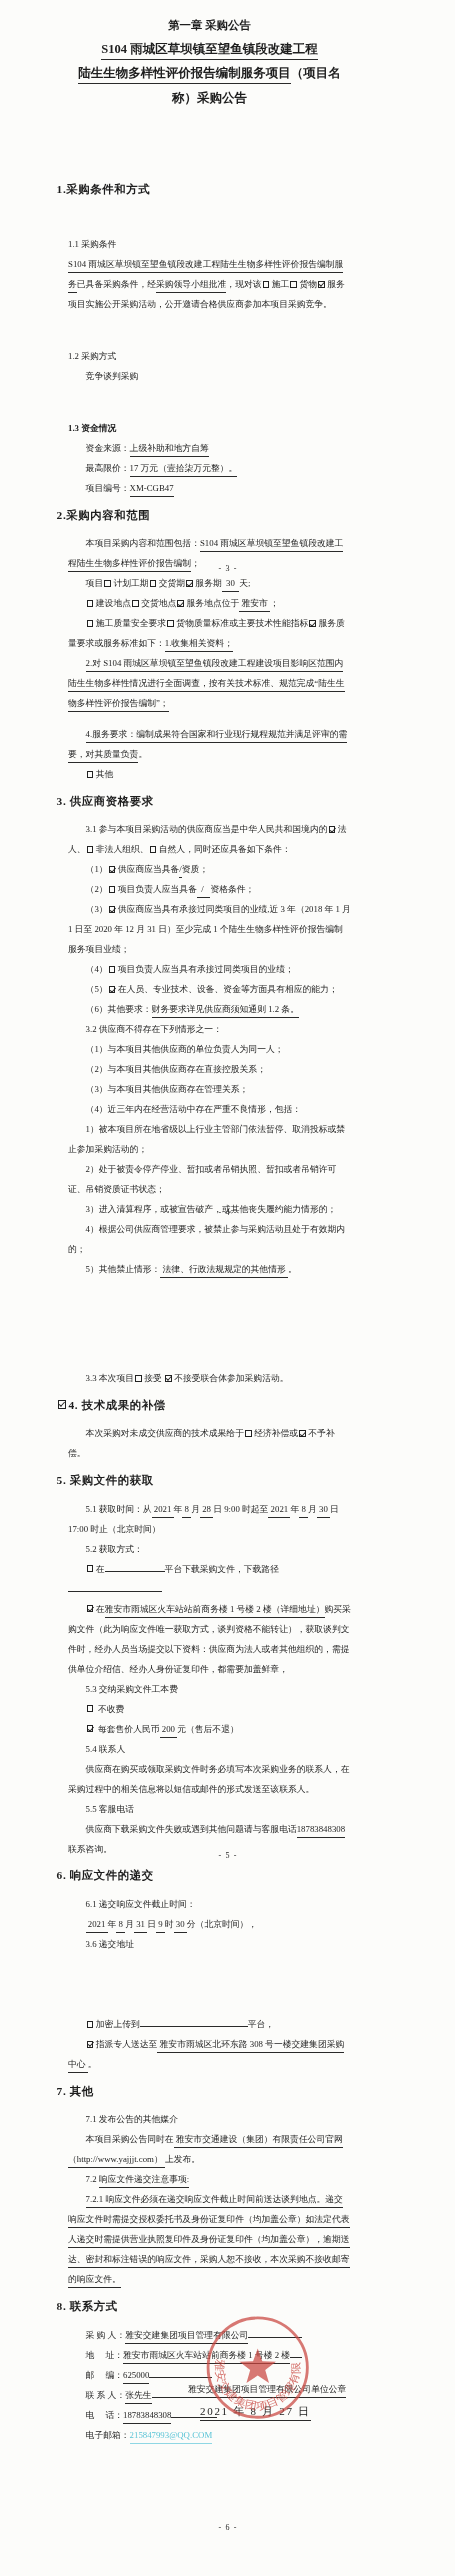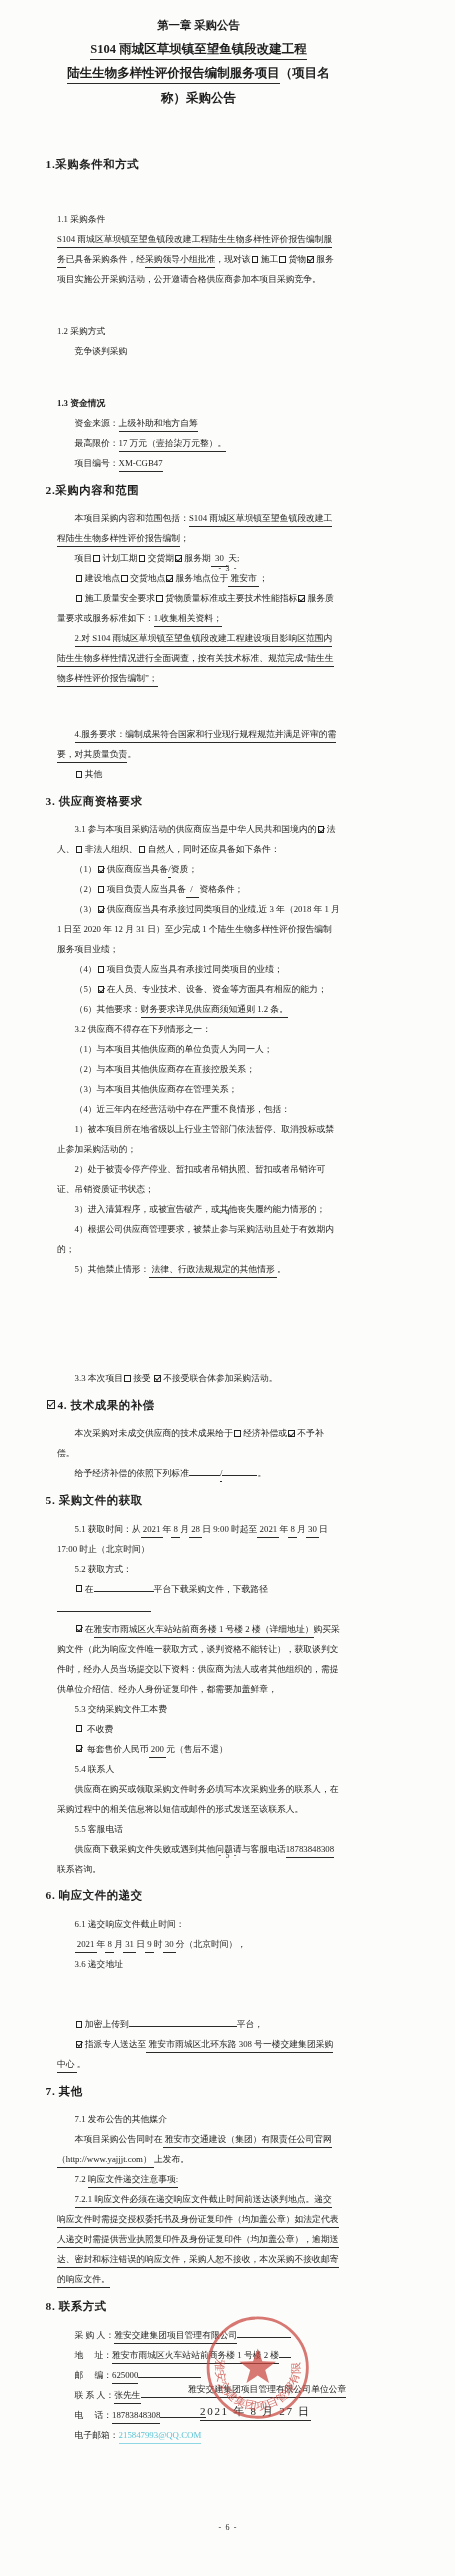--- a/index.html
+++ b/index.html
@@ -11,21 +11,21 @@
   }
   .doc{
     position:relative;
     width:456px;
     height:2576px;
     background:#fcfcfa;
     overflow:hidden;
   }
   .page{
     position:absolute;
-    left:0;
+    left:11px;
     width:373px;
     box-sizing:border-box;
     padding:0 33px 0 57px;
     font-size:8.8px;
     line-height:20px;
   }
   .blk{margin:0;}
   .para{text-indent:2em;}
   .para.flush{text-indent:0;}
   .h2{text-indent:0;margin-top:32px;}
@@ -46,21 +46,21 @@
     text-indent:0;
   }
   .doc-title{
     text-align:center;
     font-size:12.5px;
     font-weight:bold;
     line-height:24.5px;
     text-indent:0;
   }
   .doc-title .u{border-bottom-width:1.1px;}
-  .mt-xl{margin-top:42px;}
+  .mt-xl{margin-top:67px;}
   .u{border-bottom:0.6px solid #2a2a2a;padding-bottom:3px;}
   .email{color:#5ac4d6;border-bottom-color:#8ed7e4;}
   .blankline{
     display:inline-block;
     height:1em;
     border-bottom:0.6px solid #2a2a2a;
     vertical-align:baseline;
   }
   .cb{
     display:inline-block;
@@ -158,21 +158,20 @@
       <div class="blk para"><span>1）被本项目所在地省级以上行业主管部门依法暂停、取消投标或禁止参加采购活动的；</span></div>
       <div class="blk para"><span>2）处于被责令停产停业、暂扣或者吊销执照、暂扣或者吊销许可证、吊销资质证书状态；</span></div>
       <div class="blk para"><span>3）进入清算程序，或被宣告破产，或其他丧失履约能力情形的；</span></div>
       <div class="blk para"><span>4）根据公司供应商管理要求，被禁止参与采购活动且处于有效期内的；</span></div>
       <div class="blk para"><span>5）其他禁止情形：</span><span class="u">&nbsp;法律、行政法规规定的其他情形&nbsp;</span><span>。</span></div>
     </section>
   <section class="page" style="top:1368px">
       <div class="blk para"><span>3.3 本次项目</span><span class="cb"></span><span>接受 </span><span class="cb checked"></span><span>不接受联合体参加采购活动。</span></div>
       <div class="blk h1"><span class="cb checked"></span><span>4. 技术成果的补偿</span></div>
       <div class="blk para"><span>本次采购对未成交供应商的技术成果给于</span><span class="cb"></span><span>经济补偿或</span><span class="cb checked"></span><span>不予补偿。</span></div>
-      <div class="blk para"><span>给予经济补偿的依照下列标准</span><span class="blankline" style="width: 31px;"></span><span class="u">/</span><span class="blankline" style="width: 35px;"></span><span>。</span></div>
       <div class="blk h1"><span>5. 采购文件的获取</span></div>
       <div class="blk para"><span>5.1 获取时间：从</span><span class="u">&nbsp;2021&nbsp;</span><span>年</span><span class="u">&nbsp;8&nbsp;</span><span>月</span><span class="u">&nbsp;28&nbsp;</span><span>日 9:00 时起至</span><span class="u">&nbsp;2021&nbsp;</span><span>年</span><span class="u">&nbsp;8&nbsp;</span><span>月</span><span class="u">&nbsp;30&nbsp;</span><span>日 17:00 时止（北京时间）</span></div>
       <div class="blk para"><span>5.2 获取方式：</span></div>
       <div class="blk para"><span class="cb"></span><span>在</span><span class="blankline" style="width: 60px;"></span><span>平台下载采购文件，下载路径</span><span class="blankline" style="width: 94px;"></span></div>
       <div class="blk para"><span class="cb checked"></span><span>在</span><span class="u">雅安市雨城区火车站站前商务楼 1 号楼 2 楼（详细地址）</span><span>购买采购文件（此为响应文件唯一获取方式，谈判资格不能转让），获取谈判文件时，经办人员当场提交以下资料：供应商为法人或者其他组织的，需提供单位介绍信、经办人身份证复印件，都需要加盖鲜章，</span></div>
       <div class="blk para"><span>5.3 交纳采购文件工本费</span></div>
       <div class="blk para"><span class="cb"></span><span> 不收费</span></div>
       <div class="blk para"><span class="cb checked"></span><span> 每套售价人民币</span><span class="u">&nbsp;200&nbsp;</span><span>元（售后不退）</span></div>
       <div class="blk para"><span>5.4 联系人</span></div>
       <div class="blk para"><span>供应商在购买或领取采购文件时务必填写本次采购业务的联系人，在采购过程中的相关信息将以短信或邮件的形式发送至该联系人。</span></div>

